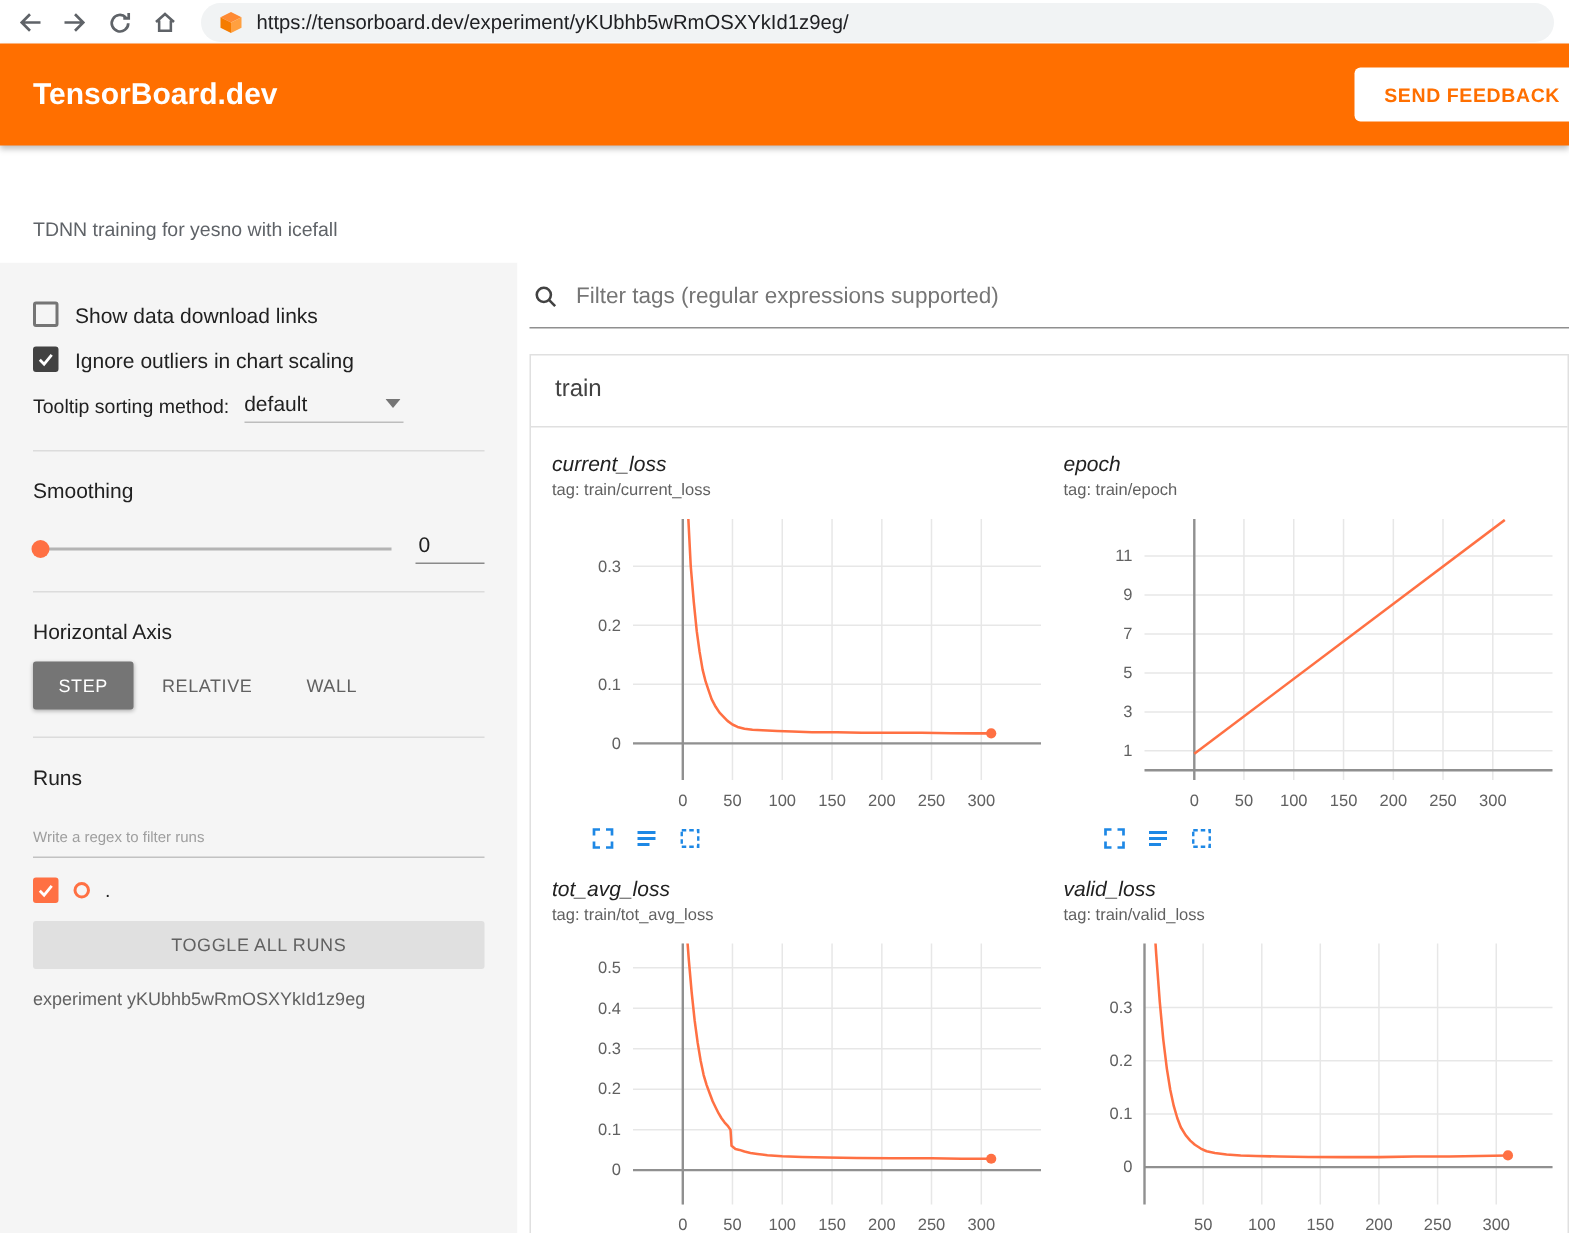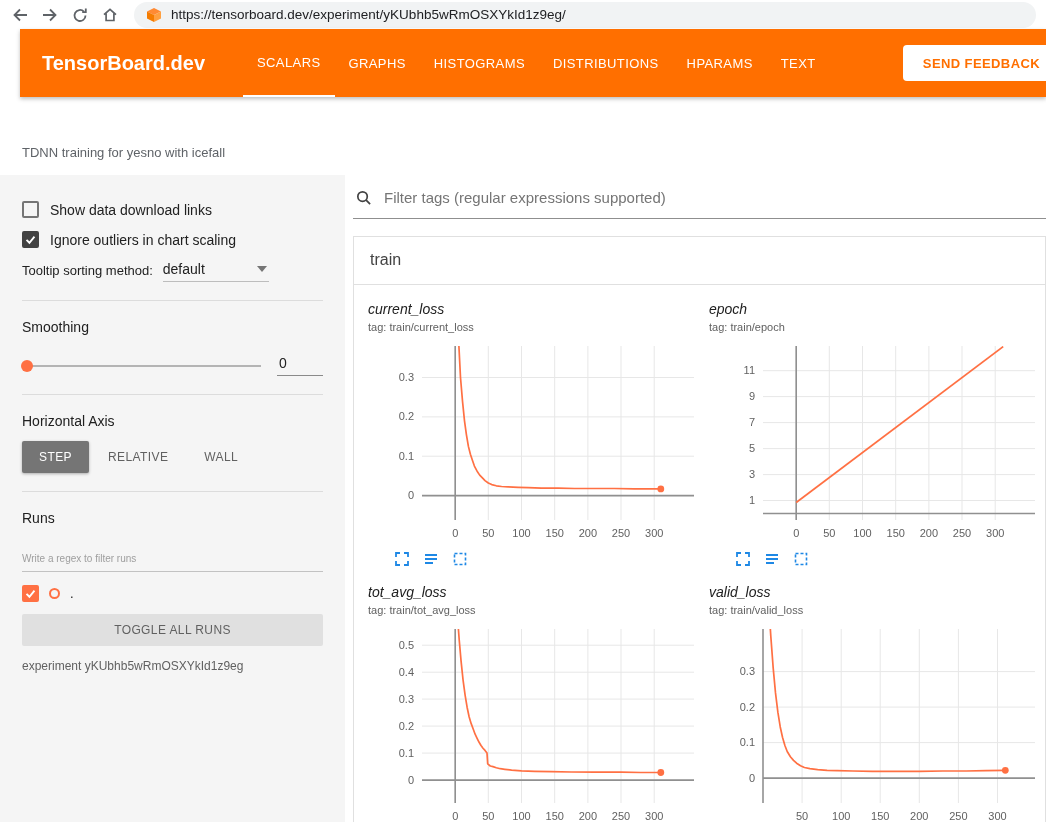--- a/index.html
+++ b/index.html
@@ -11,21 +11,21 @@
   }
   .page { width:1046px; height:825px; overflow:hidden; position:relative; }
 
   
   .browser-bar { height:29px; display:flex; align-items:center; padding:0 10px 0 6px; gap:2px; background:#fff; }
   .nav-icon { width:28px; height:28px; display:flex; align-items:center; justify-content:center; border-radius:50%; cursor:pointer; flex:none; }
   .omnibox { flex:1; height:26px; background:#f1f3f4; border-radius:13px; display:flex; align-items:center; gap:9px; padding:0 12px; margin-left:8px; }
   .omnibox .url { font-size:13.5px; color:#202124; white-space:nowrap; }
 
   
-  .tb-header { height:68px; background:var(--header-color); display:flex; align-items:stretch; padding-left:22px; position:relative; color:#fff; box-shadow:0 2px 4px rgba(0,0,0,.25);margin-left:20px; }
+  .tb-header { height:68px; background:var(--header-color); display:flex; align-items:stretch; padding-left:22px; position:relative; color:#fff; box-shadow:0 2px 4px rgba(0,0,0,.25); }
   .brand { font-size:20px; font-weight:bold; align-self:center; margin-right:38px; white-space:nowrap; }
   .tabs { display:flex; align-items:stretch; }
   .tab { display:flex; align-items:center; padding:0 14px; font-size:13px; letter-spacing:.4px; cursor:pointer; white-space:nowrap; }
   .tab.active { border-bottom:2px solid #fff; }
   .feedback-btn { position:absolute; right:-14px; top:16px; height:36px; background:#fff; color:var(--header-color); border:none; border-radius:4px; font-family:inherit; font-size:13px; font-weight:bold; letter-spacing:.4px; padding:0 20px; white-space:nowrap; cursor:pointer; }
 
   
   .experiment-band { height:78px; display:flex; align-items:flex-end; padding:0 0 15px 22px; background:#fff; }
   .experiment-title { font-size:13px; color:#5f6368; }
 
@@ -108,28 +108,20 @@
           <polygon points="8,1 15,4.5 8,8 1,4.5" fill="#ff8a33"></polygon>
           <polygon points="1,4.5 8,8 8,15 1,11.5" fill="#f57c00"></polygon>
           <polygon points="15,4.5 8,8 8,15 15,11.5" fill="#ffa040"></polygon>
         </svg>
       <span class="url">https://tensorboard.dev/experiment/yKUbhb5wRmOSXYkId1z9eg/</span>
     </div>
   </div>
 
   <div class="tb-header">
     <div class="brand">TensorBoard.dev</div>
-    <div class="tabs">
-        <div class="tab active">SCALARS</div>
-        <div class="tab">GRAPHS</div>
-        <div class="tab">HISTOGRAMS</div>
-        <div class="tab">DISTRIBUTIONS</div>
-        <div class="tab">HPARAMS</div>
-        <div class="tab">TEXT</div>
-      </div>
     <button class="feedback-btn">SEND FEEDBACK</button>
   </div>
 
   <div class="experiment-band">
     <div class="experiment-title">TDNN training for yesno with icefall</div>
   </div>
 
   <div class="content">
 
     <div class="sidebar">

